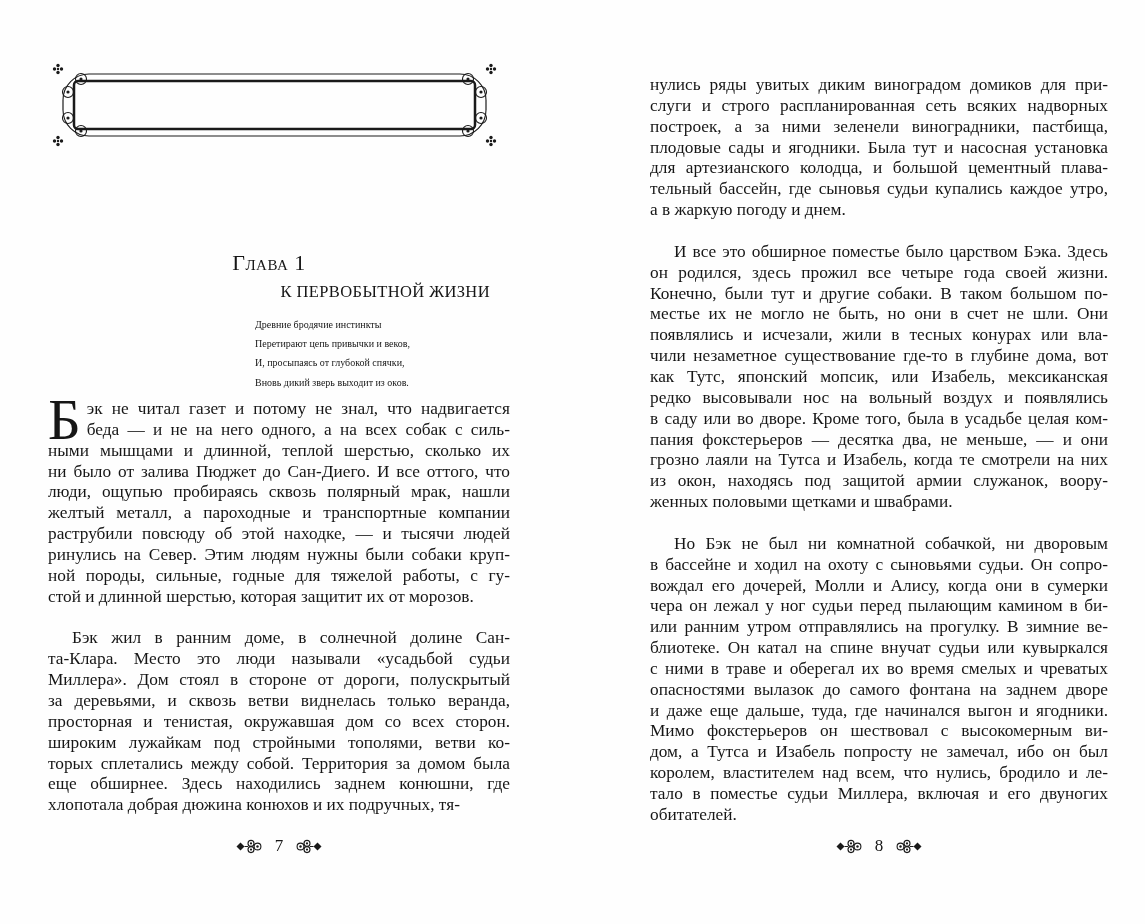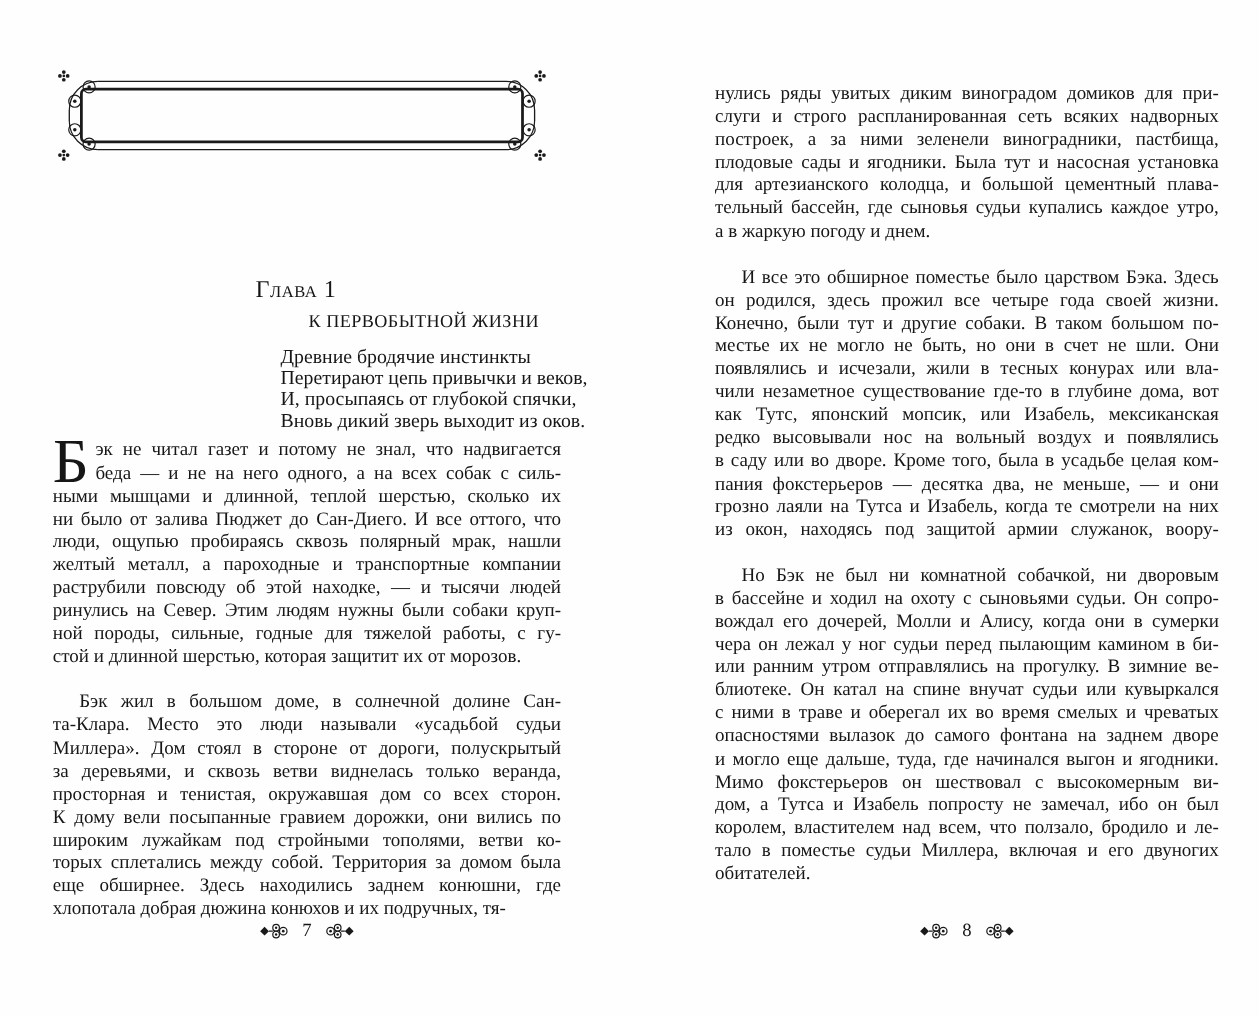--- a/index.html
+++ b/index.html
@@ -16,21 +16,21 @@
   .ornament{position:absolute;left:3px;top:62px;}
 
   .chapter-label{
     position:absolute;left:0;top:250px;width:442px;text-align:center;
     font-variant:small-caps;font-size:22px;letter-spacing:0.5px;
   }
   .chapter-title{
     position:absolute;left:0;top:282px;width:442px;text-align:right;
     font-size:16.5px;letter-spacing:0.4px;
   }
-  .epigraph{position:absolute;left:207px;top:315px;font-size:18px;line-height:19.2px;}
+  .epigraph{position:absolute;left:207px;top:315px;font-size:10px;line-height:19.2px;}
   .ep-line{white-space:nowrap;}
 
   .body-text{position:absolute;left:0;width:462px;}
   .body-left{top:399px;}
   .body-right{top:75px;width:458px;}
   .line{
     text-align:justify;text-align-last:justify;
     font-size:17.3px;line-height:20.85px;height:20.85px;
     white-space:normal;
   }
@@ -102,26 +102,25 @@
           <div class="line">ными мышцами и длинной, теплой шерстью, сколько их</div>
           <div class="line">ни было от залива Пюджет до Сан-Диего. И все оттого, что</div>
           <div class="line">люди, ощупью пробираясь сквозь полярный мрак, нашли</div>
           <div class="line">желтый металл, а пароходные и транспортные компании</div>
           <div class="line">раструбили повсюду об этой находке, — и тысячи людей</div>
           <div class="line">ринулись на Север. Этим людям нужны были собаки круп-</div>
           <div class="line">ной породы, сильные, годные для тяжелой работы, с гу-</div>
           <div class="line last">стой и длинной шерстью, которая защитит их от морозов.</div>
         </div>
         <div class="para indent">
-          <div class="line">Бэк жил в большом доме, в солнечной долине Сан-</div>
+          <div class="line">Бэк жил в ранним доме, в солнечной долине Сан-</div>
           <div class="line">та-Клара. Место это люди называли «усадьбой судьи</div>
           <div class="line">Миллера». Дом стоял в стороне от дороги, полускрытый</div>
           <div class="line">за деревьями, и сквозь ветви виднелась только веранда,</div>
           <div class="line">просторная и тенистая, окружавшая дом со всех сторон.</div>
-          <div class="line">К дому вели посыпанные гравием дорожки, они вились по</div>
           <div class="line">широким лужайкам под стройными тополями, ветви ко-</div>
           <div class="line">торых сплетались между собой. Территория за домом была</div>
           <div class="line">еще обширнее. Здесь находились заднем конюшни, где</div>
           <div class="line last">хлопотала добрая дюжина конюхов и их подручных, тя-</div>
         </div>
       </div>
 
     <div class="folio">
       <svg width="27" height="15" viewBox="0 0 27 15">
         <path d="M 1.5 7.5 L 5.5 3.5 L 9.5 7.5 L 5.5 11.5 Z" fill="#1a1a1a"></path>
@@ -172,34 +171,35 @@
           <div class="line">Конечно, были тут и другие собаки. В таком большом по-</div>
           <div class="line">местье их не могло не быть, но они в счет не шли. Они</div>
           <div class="line">появлялись и исчезали, жили в тесных конурах или вла-</div>
           <div class="line">чили незаметное существование где-то в глубине дома, вот</div>
           <div class="line">как Тутс, японский мопсик, или Изабель, мексиканская</div>
           <div class="line">редко высовывали нос на вольный воздух и появлялись</div>
           <div class="line">в саду или во дворе. Кроме того, была в усадьбе целая ком-</div>
           <div class="line">пания фокстерьеров — десятка два, не меньше, — и они</div>
           <div class="line">грозно лаяли на Тутса и Изабель, когда те смотрели на них</div>
           <div class="line">из окон, находясь под защитой армии служанок, воору-</div>
+          <div class="line last">женных половыми щетками и швабрами.</div>
         </div>
         <div class="para indent">
           <div class="line">Но Бэк не был ни комнатной собачкой, ни дворовым</div>
           <div class="line">в бассейне и ходил на охоту с сыновьями судьи. Он сопро-</div>
           <div class="line">вождал его дочерей, Молли и Алису, когда они в сумерки</div>
           <div class="line">чера он лежал у ног судьи перед пылающим камином в би-</div>
           <div class="line">или ранним утром отправлялись на прогулку. В зимние ве-</div>
           <div class="line">блиотеке. Он катал на спине внучат судьи или кувыркался</div>
           <div class="line">с ними в траве и оберегал их во время смелых и чреватых</div>
           <div class="line">опасностями вылазок до самого фонтана на заднем дворе</div>
-          <div class="line">и могло еще дальше, туда, где начинался выгон и ягодники.</div>
+          <div class="line">и даже еще дальше, туда, где начинался выгон и ягодники.</div>
           <div class="line">Мимо фокстерьеров он шествовал с высокомерным ви-</div>
           <div class="line">дом, а Тутса и Изабель попросту не замечал, ибо он был</div>
-          <div class="line">королем, властителем над всем, что ползало, бродило и ле-</div>
+          <div class="line">королем, властителем над всем, что нулись, бродило и ле-</div>
           <div class="line">тало в поместье судьи Миллера, включая и его двуногих</div>
           <div class="line last">обитателей.</div>
         </div>
       </div>
 
     <div class="folio">
       <svg width="27" height="15" viewBox="0 0 27 15">
         <path d="M 1.5 7.5 L 5.5 3.5 L 9.5 7.5 L 5.5 11.5 Z" fill="#1a1a1a"></path>
         <path d="M 9.5 7.5 H 13" stroke="#1a1a1a" stroke-width="1"></path>
         <g stroke="#1a1a1a" fill="none" stroke-width="1.1">

